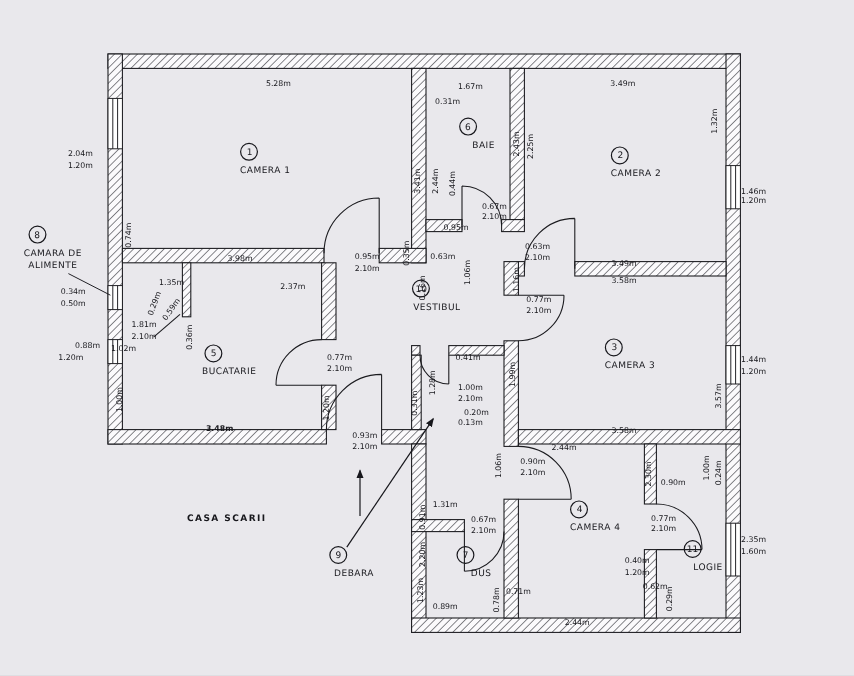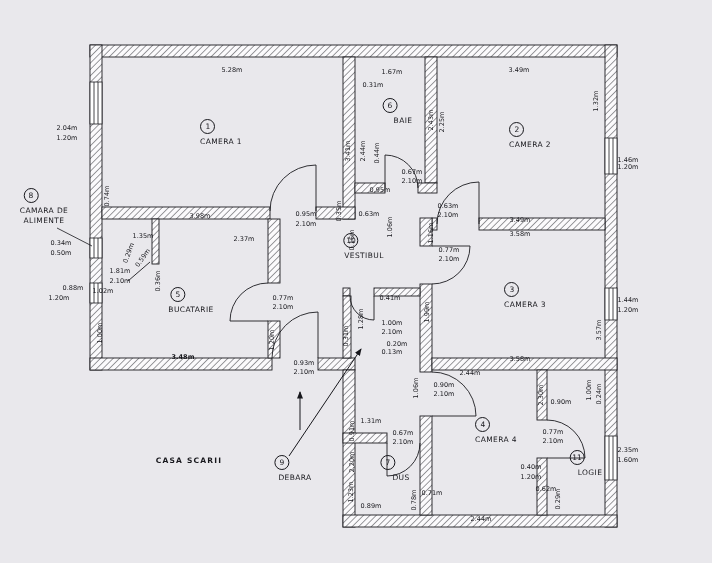--- a/index.html
+++ b/index.html
@@ -22,21 +22,21 @@
     width:15px;height:15px;border:1px solid #17171c;border-radius:50%;
     display:flex;align-items:center;justify-content:center;
     font-size:7.5px;color:#17171c;box-sizing:border-box;
   }
   .room-name{
     font-size:7.5px;letter-spacing:.4px;color:#17171c;
     white-space:pre-line;text-align:center;line-height:1.35;padding-left:26px;
   }
   .plan-text{
     position:absolute;font-size:7.5px;font-weight:700;letter-spacing:1.2px;
-    color:#17171c;transform:translate(-50%,-50%);white-space:nowrap;margin-top:28px;
+    color:#17171c;transform:translate(-50%,-50%);white-space:nowrap;
   }
   .watermark{
     position:absolute;left:356px;top:271px;transform:translate(-50%,-50%);
     font-size:19px;font-weight:700;letter-spacing:3px;
     color:rgba(142,140,148,.5);white-space:nowrap;
   }
 </style>
 </head>
 <body>
 

